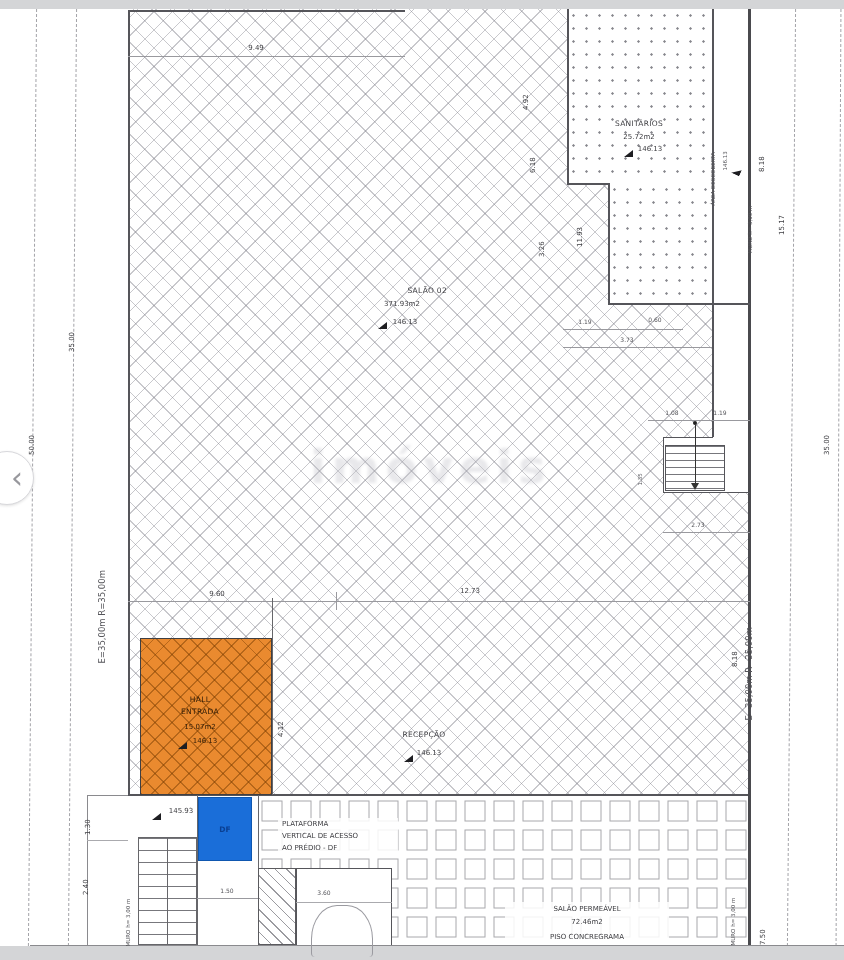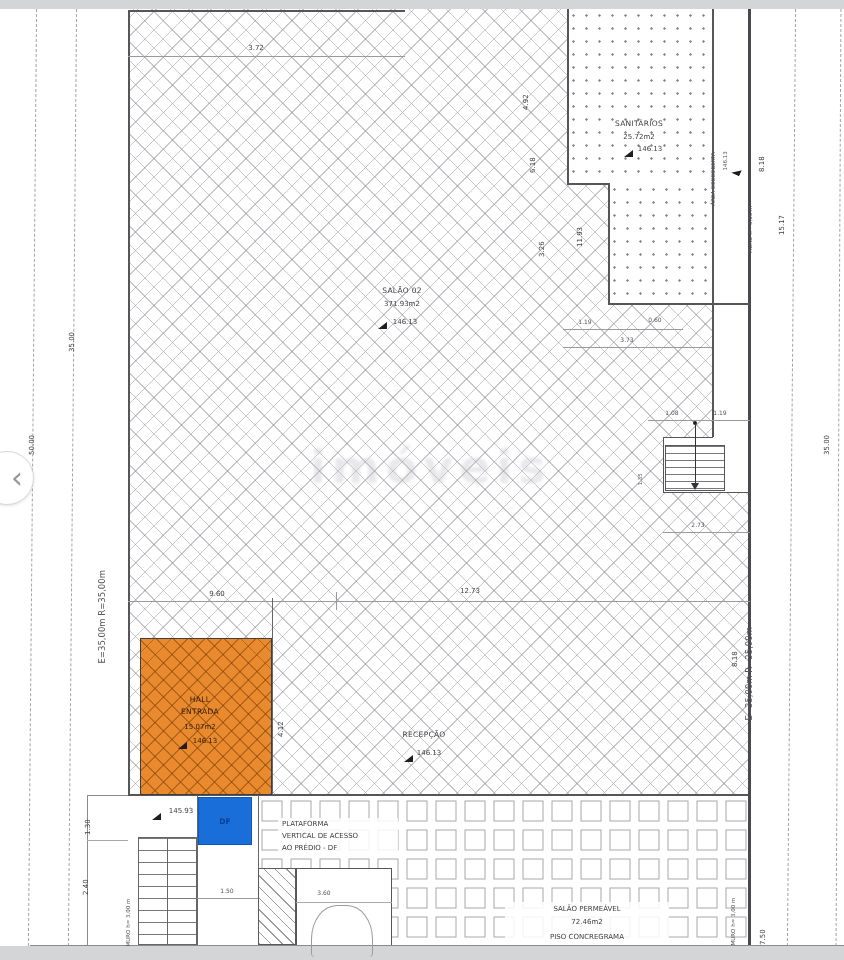--- a/index.html
+++ b/index.html
@@ -96,21 +96,21 @@
   <div class="hline" style="left:663px;top:437px;width:50px;height:1px;"></div>
   <div class="vline" style="left:663px;top:437px;width:1px;height:55px;"></div>
   <div class="hline" style="left:663px;top:492px;width:87px;height:1px;"></div>
 
   <div class="abs treads7" style="left:665px;top:445px;width:60px;height:46px;border:1px solid #55555a;box-sizing:border-box;"></div>
   <div class="vline" style="left:695px;top:425px;width:1px;height:60px;background:#333;"></div>
   <div class="arrowhead" style="left:691px;top:483px;"></div>
   <div class="dot" style="left:693px;top:421px;"></div>
 
   <div class="hline" style="left:128px;top:56px;width:277px;height:1px;background:#99999e;"></div>
-  <div class="lab" style="left:236px;top:45px;width:40px;">3.72</div>
+  <div class="lab" style="left:236px;top:45px;width:40px;">9.49</div>
 
   <div class="vlab sm" style="left:530px;top:103px;">4.92</div>
   <div class="vlab sm" style="left:537px;top:166px;">6.18</div>
   <div class="vlab sm" style="left:546px;top:250px;">3.26</div>
   <div class="vlab sm" style="left:584px;top:240px;">11.93</div>
   <div class="hline" style="left:563px;top:329px;width:120px;height:1px;background:#99999e;"></div>
   <div class="lab sm" style="left:570px;top:319px;width:30px;">1.19</div>
   <div class="lab sm" style="left:640px;top:317px;width:30px;">0.60</div>
   <div class="hline" style="left:563px;top:347px;width:149px;height:1px;background:#99999e;"></div>
   <div class="lab sm" style="left:612px;top:337px;width:30px;">3.73</div>
@@ -119,21 +119,21 @@
   <div class="vlab sm" style="left:786px;top:228px;">15.17</div>
   <div class="vlab vsm" style="left:753px;top:248px;">MURO h= 3,00 m</div>
   <div class="hline" style="left:648px;top:420px;width:102px;height:1px;background:#99999e;"></div>
   <div class="lab sm" style="left:658px;top:410px;width:28px;">1.08</div>
   <div class="lab sm" style="left:706px;top:410px;width:28px;">1.19</div>
   <div class="vlab vsm" style="left:643px;top:480px;">1.35</div>
   <div class="hline" style="left:663px;top:532px;width:87px;height:1px;background:#99999e;"></div>
   <div class="lab sm" style="left:684px;top:522px;width:28px;">2.73</div>
   <div class="vlab sm" style="left:739px;top:660px;">8.18</div>
 
-  <div class="lab lg" style="left:357px;top:287px;width:90px;">SALÃO 02</div>
+  <div class="lab lg" style="left:357px;top:287px;width:90px;text-align:right;">SALÃO 02</div>
   <div class="lab" style="left:357px;top:301px;width:90px;">371.93m2</div>
   <div class="flag" style="left:378px;top:322px;"></div>
   <div class="lab" style="left:390px;top:319px;width:30px;">146.13</div>
 
   <div class="lab lg" style="left:599px;top:120px;width:80px;">SANITÁRIOS</div>
   <div class="lab" style="left:599px;top:134px;width:80px;">25.72m2</div>
   <div class="flag" style="left:624px;top:150px;"></div>
   <div class="lab" style="left:635px;top:146px;width:30px;">146.13</div>
 
   <div class="vlab vsm" style="left:716px;top:200px;">ÁREA DESCOBERTA</div>
@@ -166,21 +166,21 @@
       <pattern id="sq" width="29" height="29" patternUnits="userSpaceOnUse">
         <rect x="4" y="4" width="20" height="20" fill="none" stroke="#a8a8ac" stroke-width="1"></rect>
       </pattern>
     </defs>
     <rect width="492" height="148" fill="url(#sq)"></rect>
   </svg>
 
   <div class="flag" style="left:152px;top:813px;"></div>
   <div class="lab" style="left:164px;top:808px;width:34px;">145.93</div>
 
-  <div class="df" style="left:198px;top:797px;width:54px;height:48px;">
+  <div class="df" style="left:198px;top:797px;width:54px;height:64px;">
       <span>DF</span>
     </div>
 
   <div class="abs" style="left:278px;top:818px;width:120px;height:38px;background:rgba(255,255,255,.85);"></div>
   <div class="lab left" style="left:282px;top:821px;">PLATAFORMA</div>
   <div class="lab left" style="left:282px;top:833px;">VERTICAL DE ACESSO</div>
   <div class="lab left" style="left:282px;top:845px;">AO PRÉDIO - DF</div>
 
   <div class="abs treads12" style="left:138px;top:837px;width:59px;height:108px;border:1px solid #66666a;box-sizing:border-box;"></div>
   <div class="vline" style="left:167px;top:837px;width:1px;height:108px;background:#66666a;"></div>

